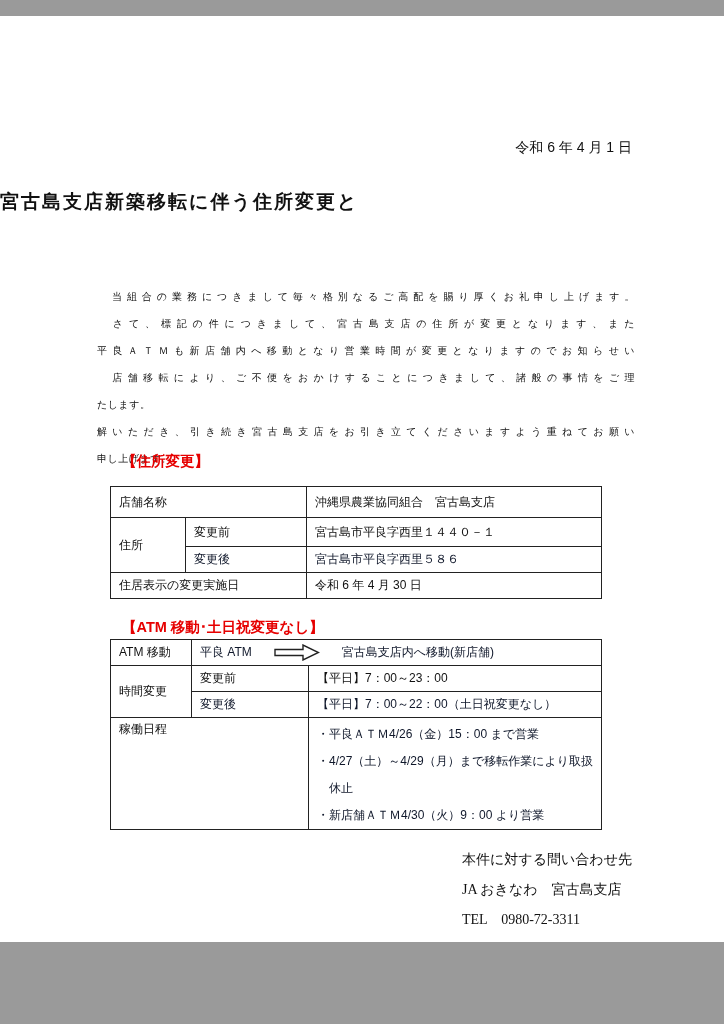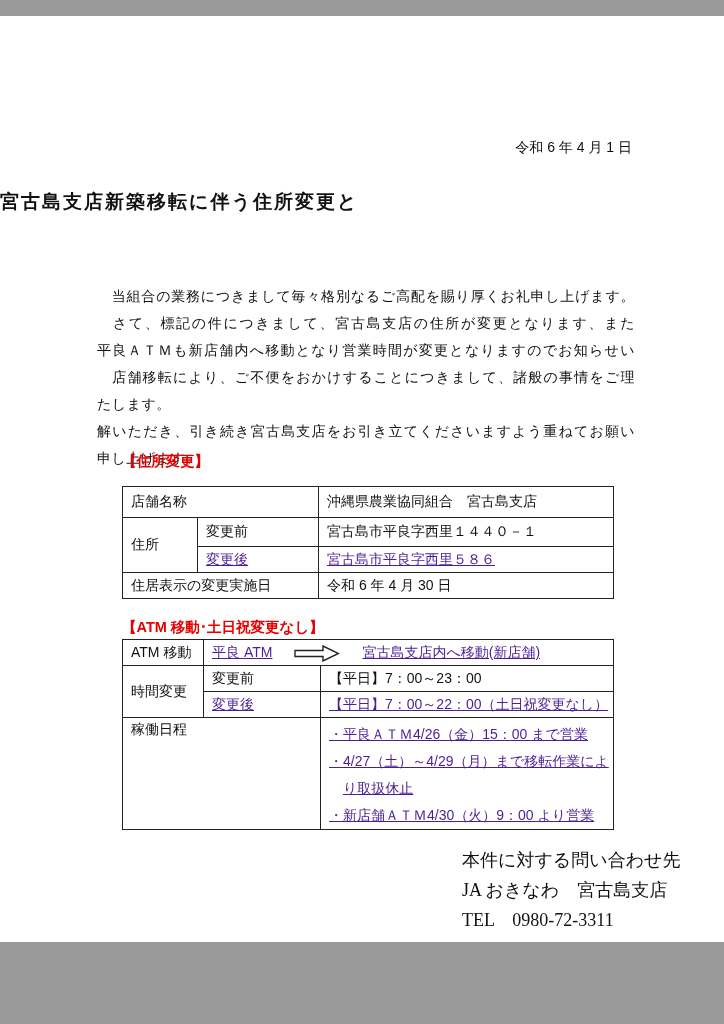--- a/index.html
+++ b/index.html
@@ -21,66 +21,66 @@
   .doc-title{
     position:absolute;left:0;width:100%;
     text-align:left;font-weight:bold;font-size:19px;
     letter-spacing:2px;line-height:24px;
   }
   .doc-title.l1{top:174px;}
   .doc-title.l2{top:220px;}
   
   .body-text{
     position:absolute;top:267px;left:97px;width:538px;
-    font-size:14px;line-height:27px;letter-spacing:0.5px;
+    font-size:10px;line-height:27px;letter-spacing:0.5px;
   }
   .body-text .line{height:27px;white-space:nowrap;}
   .body-text .line.fill{
     white-space:normal;
     text-align:justify;
     text-align-last:justify;
     text-justify:inter-character;
   }
   
   .sec-heading{
     position:absolute;left:122px;
     color:#e60000;font-weight:bold;font-size:14.5px;line-height:18px;
   }
   .sec-heading.h1{top:436px;}
   .sec-heading.h2{top:602px;}
   
   table.doc-table{
-    position:absolute;left:122px;
+    position:absolute;left:110px;
     border-collapse:collapse;table-layout:fixed;
-    font-size:14px;color:#111;
+    font-size:12px;color:#111;
   }
   table.t1{top:470px;width:491px;}
   table.t2{top:623px;width:491px;padding-left:34px;}
   table.doc-table td{
     border:1px solid #222222;
     padding:0 0 0 8px;
     vertical-align:middle;
     overflow:hidden;
   }
   table.doc-table td.vtop{vertical-align:top;padding-top:3px;}
-  .red{color:#4c1d95;text-decoration:underline;}
+  .red{color:#0f172a;}
   
   .move-row{display:flex;align-items:flex-end;}
   .move-arrow{margin-left:22px;flex:0 0 auto;display:block;}
   .move-to{margin-left:22px;}
   
   .bullet{
     padding-left:1em;text-indent:-1em;
     line-height:27px;
   }
   
   .contact{
     position:absolute;top:829px;left:462px;
     font-family:"Liberation Serif","DejaVu Serif",serif;
-    font-size:18px;line-height:30px;
+    font-size:14px;line-height:30px;
   }
 </style>
 </head>
 <body>
 
 <div class="page">
 
   <div class="date-line">令和 6 年 4 月 1 日</div>
 
   <div class="doc-title l1">宮古島支店新築移転に伴う住所変更と</div>

